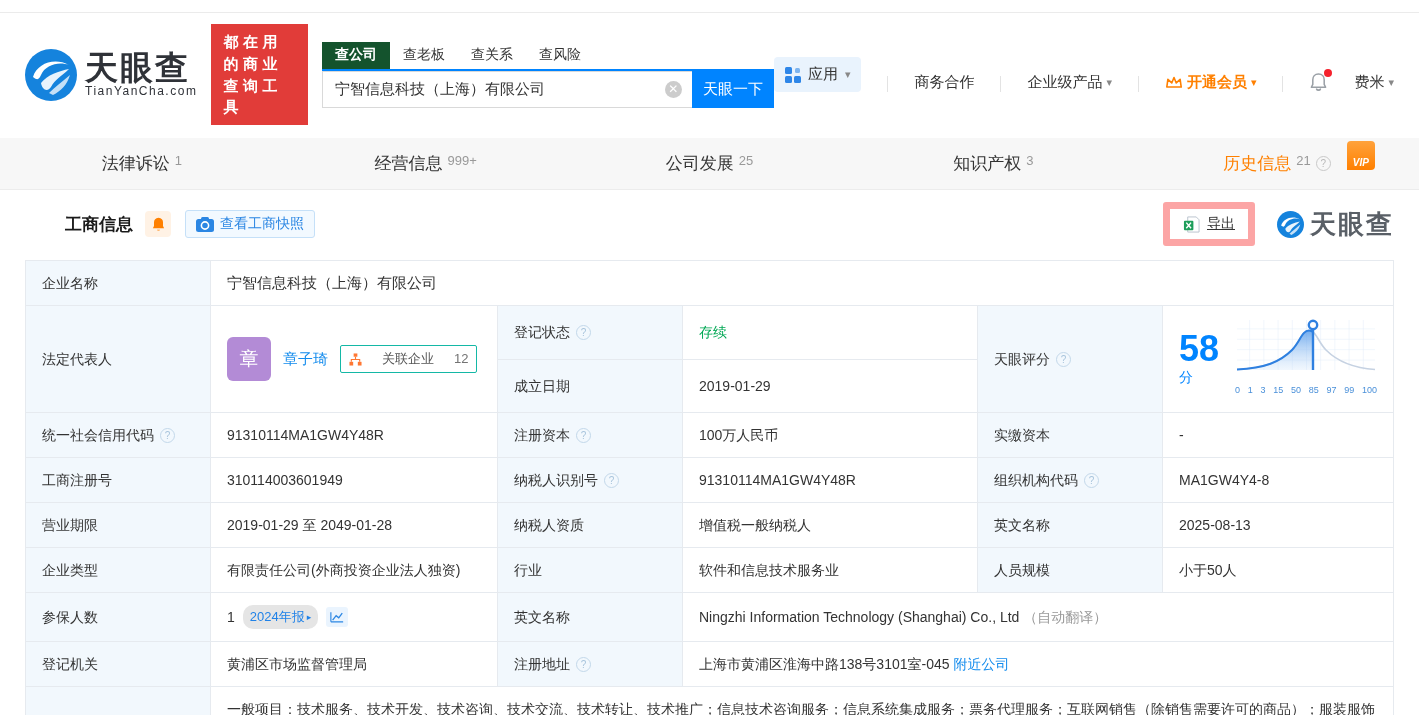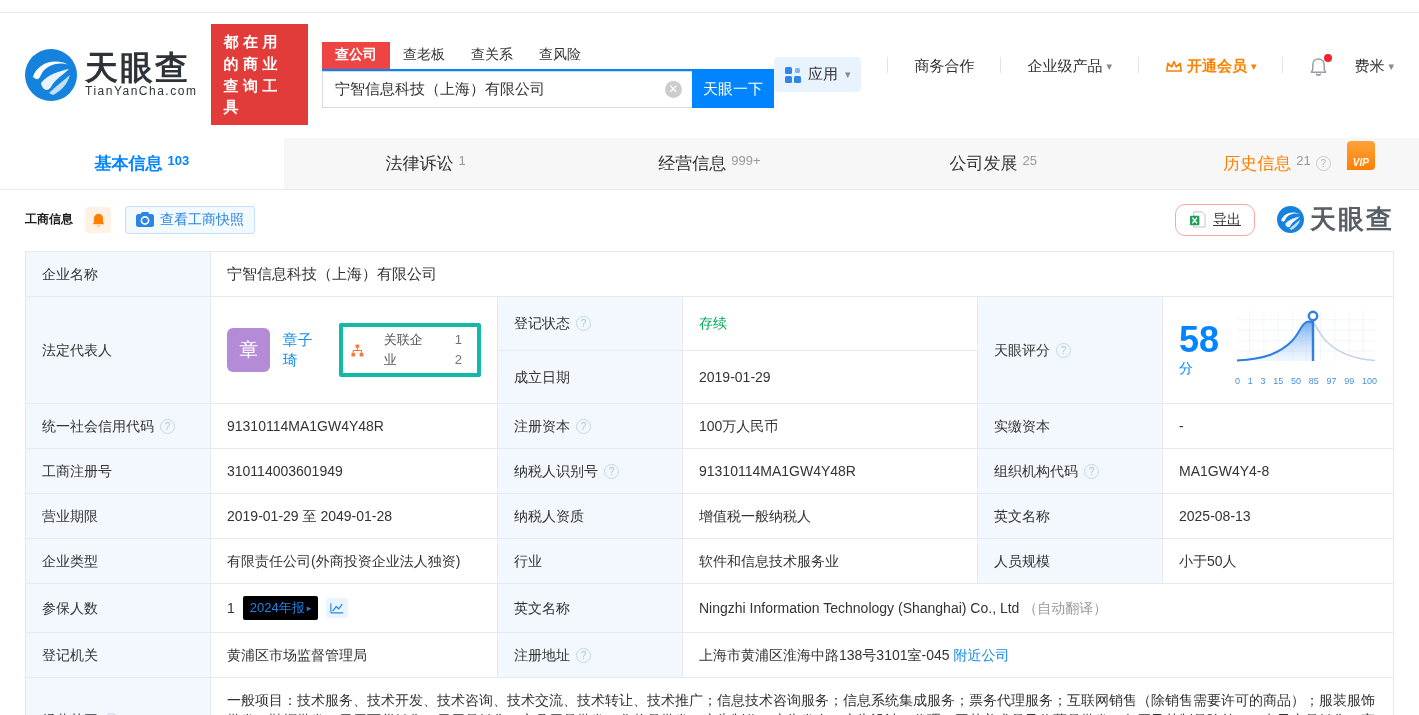--- a/index.html
+++ b/index.html
@@ -10,26 +10,26 @@
   .header { display:flex; align-items:center; padding:11px 25px 13px 25px; background:#fff; }
   .logo { display:flex; align-items:center; gap:8px; cursor:pointer; }
   .logo-text .cn { font-size:33px; font-weight:700; color:#2f3238; letter-spacing:2px; line-height:1; }
   .logo-text .en { font-size:12px; color:#2f3238; letter-spacing:1.5px; margin-top:0; }
   .slogan { background:#e13c39; color:#fff; margin-left:14px; padding:7px 12px; line-height:1.45; }
   .slogan .l1 { font-size:15px; font-weight:700; letter-spacing:4.5px; }
   .slogan .l2 { font-size:15px; font-weight:700; letter-spacing:0.5px; }
   .search-block { margin-left:14px; width:452px; }
   .search-tabs { display:flex; border-bottom:2px solid #0084ff; width:100%; }
   .search-tab { font-size:14px; padding:4px 13px 5px; color:#333; cursor:pointer; }
-  .search-tab.active { background:#ef4444; color:#fff; font-weight:700; }
+  .search-tab.active { background:#14532d; color:#fff; font-weight:700; }
   .search-row { display:flex; margin-top:0; position:relative; }
   .search-input { width:370px; height:37px; border:1px solid #d9d9d9; border-right:none; padding:0 34px 0 12px; font-size:15px; color:#333; outline:none; font-family:inherit; }
   .clear-icon { position:absolute; right:92px; top:10px; width:17px; height:17px; border-radius:50%; background:#ccc; color:#fff; font-size:12px; line-height:17px; text-align:center; cursor:pointer; }
   .search-btn { width:82px; height:37px; background:#0084ff; color:#fff; border:none; font-size:15px; cursor:pointer; font-family:inherit; }
-  .hnav { margin-left:auto; display:flex; align-items:flex-start; gap:26px; font-size:15px; white-space:nowrap; }
+  .hnav { margin-left:auto; display:flex; align-items:flex-end; gap:26px; font-size:15px; white-space:nowrap; }
   .apps-btn { display:flex; align-items:center; gap:7px; background:#e9f3fd; border-radius:4px; padding:8px 11px; cursor:pointer; }
   .caret { font-size:11px; color:#888; }
   .caret.orange { color:#ff8000; }
   .hdiv { width:1px; height:16px; background:#e3e3e3; }
   .hnav-item { cursor:pointer; display:flex; align-items:center; gap:4px; }
   .vip-link { color:#ff8000; font-weight:700; }
   .bell-wrap { position:relative; cursor:pointer; display:flex; }
   .bell-dot { position:absolute; top:-3px; right:-4px; width:8px; height:8px; border-radius:50%; background:#f5222d; }
 
   
@@ -39,43 +39,43 @@
   .tab.active { background:#fff; color:#0084ff; font-weight:700; }
   .tab.active .cnt { color:#0084ff; }
   .tab.history { color:#ff8000; }
   .vip-badge { position:absolute; top:3px; right:44px; background:linear-gradient(180deg,#ffa23c,#ff8000); color:#fff; font-size:10px; font-style:italic; font-weight:700; padding:16px 6px 2px; border-radius:4px 4px 4px 0; }
   .help { display:inline-block; width:15px; height:15px; border:1px solid #c9c9c9; border-radius:50%; color:#b8b8b8; font-size:10px; line-height:14px; text-align:center; cursor:pointer; flex:none; }
   .help::after { content:"?"; }
   .help.blue { border-color:#c3d8ea; color:#a8c4dc; }
 
   
   .section-row { display:flex; align-items:center; padding:12px 25px 11px; }
-  .section-title { font-size:12px; font-weight:700; color:#1a1a1a; }
+  .section-title { font-size:17px; font-weight:700; color:#1a1a1a;margin-left:40px; }
   .sub-bell { margin-left:12px; width:26px; height:26px; background:#fff2e5; border-radius:4px; display:flex; align-items:center; justify-content:center; cursor:pointer; }
   .snapshot-btn { margin-left:14px; display:flex; align-items:center; gap:6px; height:28px; padding:0 10px; background:#f2f9ff; border:1px solid #c5e0f8; border-radius:3px; color:#2b86e3; font-size:14px; cursor:pointer; }
   .right-tools { margin-left:auto; display:flex; align-items:center; gap:22px; }
-  .export-btn { display:flex; align-items:center; gap:7px; border:1px solid #fca5a5; background:#fff; border-radius:10px; padding:6px 13px; font-size:14px; color:#333; cursor:pointer;text-decoration:underline; }
+  .export-btn { display:flex; align-items:center; gap:7px; border:7px solid #fca5a5; background:#fff; border-radius:3px; padding:6px 13px; font-size:14px; color:#333; cursor:pointer;text-decoration:underline; }
   .watermark { display:flex; align-items:center; gap:6px; }
   .watermark .wm-text { font-size:26px; font-weight:700; color:#595f66; letter-spacing:2px; }
 
   
   table.info { border-collapse:collapse; width:1369px; margin:3px 25px 10px; font-size:14px; table-layout:fixed; }
   .info td { border:1px solid #e6eaef; padding:12px 16px; vertical-align:middle; line-height:20px; word-break:break-all; }
   .info td.lbl { background:#f2f8fd; }
   .lbl-inner { display:flex; align-items:center; gap:6px; }
   .green { color:#00a854; }
   .blue-link { color:#128bed; cursor:pointer; text-decoration:none; }
   .gray-note { color:#999; }
   .legal-cell { display:flex; align-items:center; gap:12px; }
   .avatar { width:44px; height:44px; border-radius:6px; background:#b38bd6; color:#fff; font-size:19px; display:flex; align-items:center; justify-content:center; cursor:pointer; }
   .rep-name { font-size:15px; }
-  .related-badge { display:flex; align-items:center; gap:20px; border:4px solid #14b8a6; border-radius:2px; padding:3px 8px; font-size:13px; color:#555; cursor:pointer; background:#fff; }
+  .related-badge { display:flex; align-items:center; gap:20px; border:1px solid #14b8a6; border-radius:2px; padding:3px 8px; font-size:13px; color:#555; cursor:pointer; background:#fff; }
   .related-badge b { color:#737373; font-weight:400; }
   .insured-cell { display:flex; align-items:center; gap:8px; }
-  .report-tag { display:flex; align-items:center; gap:2px; background:#000000; color:#2082e8; font-size:13px; padding:2px 7px; border-radius:2px; cursor:pointer; }
+  .report-tag { display:flex; align-items:center; gap:2px; background:#e5e5e5; color:#2082e8; font-size:13px; padding:2px 7px; border-radius:10px; cursor:pointer; }
   .trend-btn { width:22px; height:20px; background:#eaf4fe; border-radius:3px; display:flex; align-items:center; justify-content:center; cursor:pointer; }
   .score-cell { display:flex; align-items:center; gap:4px; }
   .score-num { color:#0084ff; font-size:36px; font-weight:700; line-height:1; }
   .score-unit { color:#0084ff; font-size:14px; }
   .score-chart { width:142px; }
   .ticks { display:flex; justify-content:space-between; font-size:9px; color:#4a90d9; margin-top:1px; }
   .scope-val { line-height:29px; padding-top:14px; padding-bottom:14px; }
 </style>
 </head>
 <body>
@@ -150,35 +150,35 @@
       <span class="bell-dot"></span>
     </div>
     <div class="hnav-item">
       <span>费米</span>
         <span class="caret">▾</span>
     </div>
   </div>
 </div>
 
 <div class="tabbar">
-  <div class="tab active">
-    <span>基本信息</span>
-      <span class="cnt">103</span>
-  </div>
   <div class="tab">
     <span>法律诉讼</span>
       <span class="cnt">1</span>
   </div>
   <div class="tab">
     <span>经营信息</span>
       <span class="cnt">999+</span>
   </div>
   <div class="tab">
     <span>公司发展</span>
       <span class="cnt">25</span>
+  </div>
+  <div class="tab">
+    <span>知识产权</span>
+      <span class="cnt">3</span>
   </div>
   <div class="tab history">
     <span class="vip-badge">VIP</span>
     <span>历史信息</span>
       <span class="cnt">21</span>
     <span class="help"></span>
   </div>
 </div>
 
 <div class="section-row">

